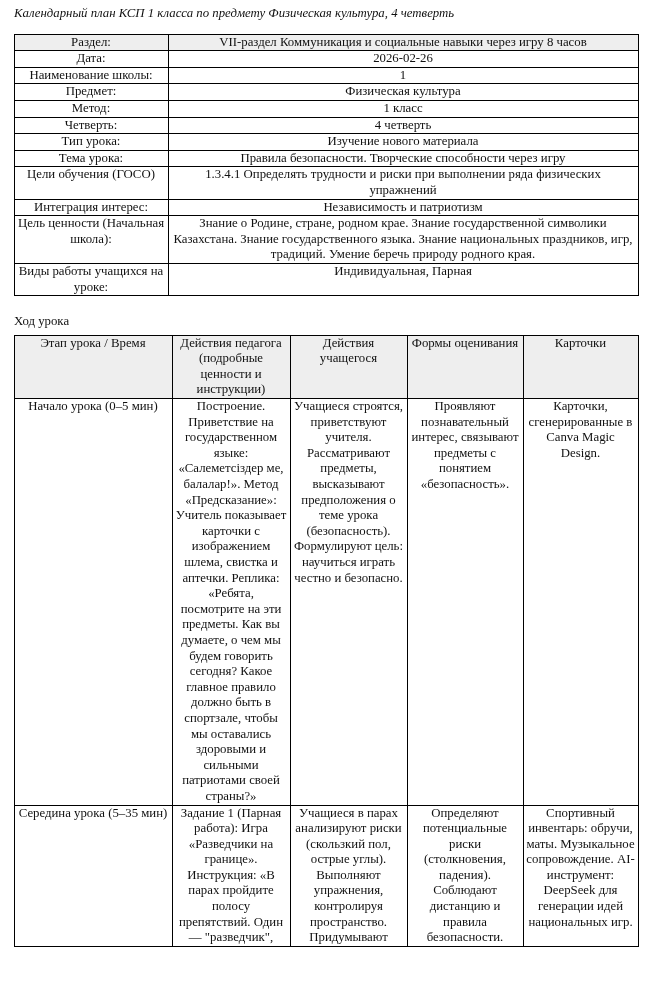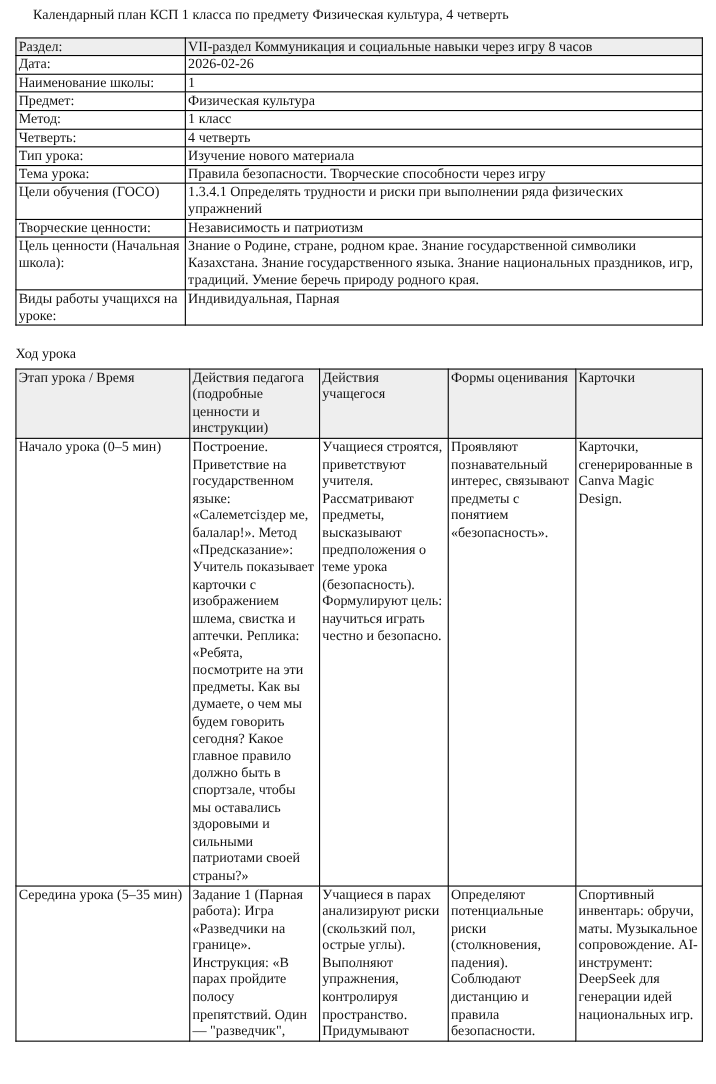--- a/index.html
+++ b/index.html
@@ -13,32 +13,33 @@
     overflow: hidden;
     color: #111111;
     font-family: "Liberation Serif", serif;
     font-size: 12.8px;
     line-height: 15.6px;
   }
   .page {
     padding: 6px 13px 0 14px;
   }
   .doc-title {
-    margin: 0 0 12px 16px;
+    margin: 0 0 12px 0;
     white-space: nowrap;
+    font-style: italic;
   }
   table {
     border-collapse: collapse;
     table-layout: fixed;
     width: 624px;
   }
   td, th {
     border: 1px solid #000000;
     vertical-align: top;
-    text-align: left;
+    text-align: center;
     font-weight: normal;
     padding: 0 3px 0 2px;
     word-wrap: break-word;
   }
   tr.shaded td, tr.shaded th {
     background: #eeeeee;
   }
   .section-heading {
     margin: 18px 0 5px 0;
   }
@@ -93,21 +94,21 @@
       </tr>
       <tr>
         <td>Тема урока:</td>
         <td>Правила безопасности. Творческие способности через игру</td>
       </tr>
       <tr>
         <td>Цели обучения (ГОСО)</td>
         <td>1.3.4.1 Определять трудности и риски при выполнении ряда физических упражнений</td>
       </tr>
       <tr>
-        <td>Творческие ценности:</td>
+        <td>Интеграция интерес:</td>
         <td>Независимость и патриотизм</td>
       </tr>
       <tr>
         <td>Цель ценности (Начальная школа):</td>
         <td>Знание о Родине, стране, родном крае. Знание государственной символики Казахстана. Знание государственного языка. Знание национальных праздников, игр, традиций. Умение беречь природу родного края.</td>
       </tr>
       <tr>
         <td>Виды работы учащихся на уроке:</td>
         <td>Индивидуальная, Парная</td>
       </tr>

